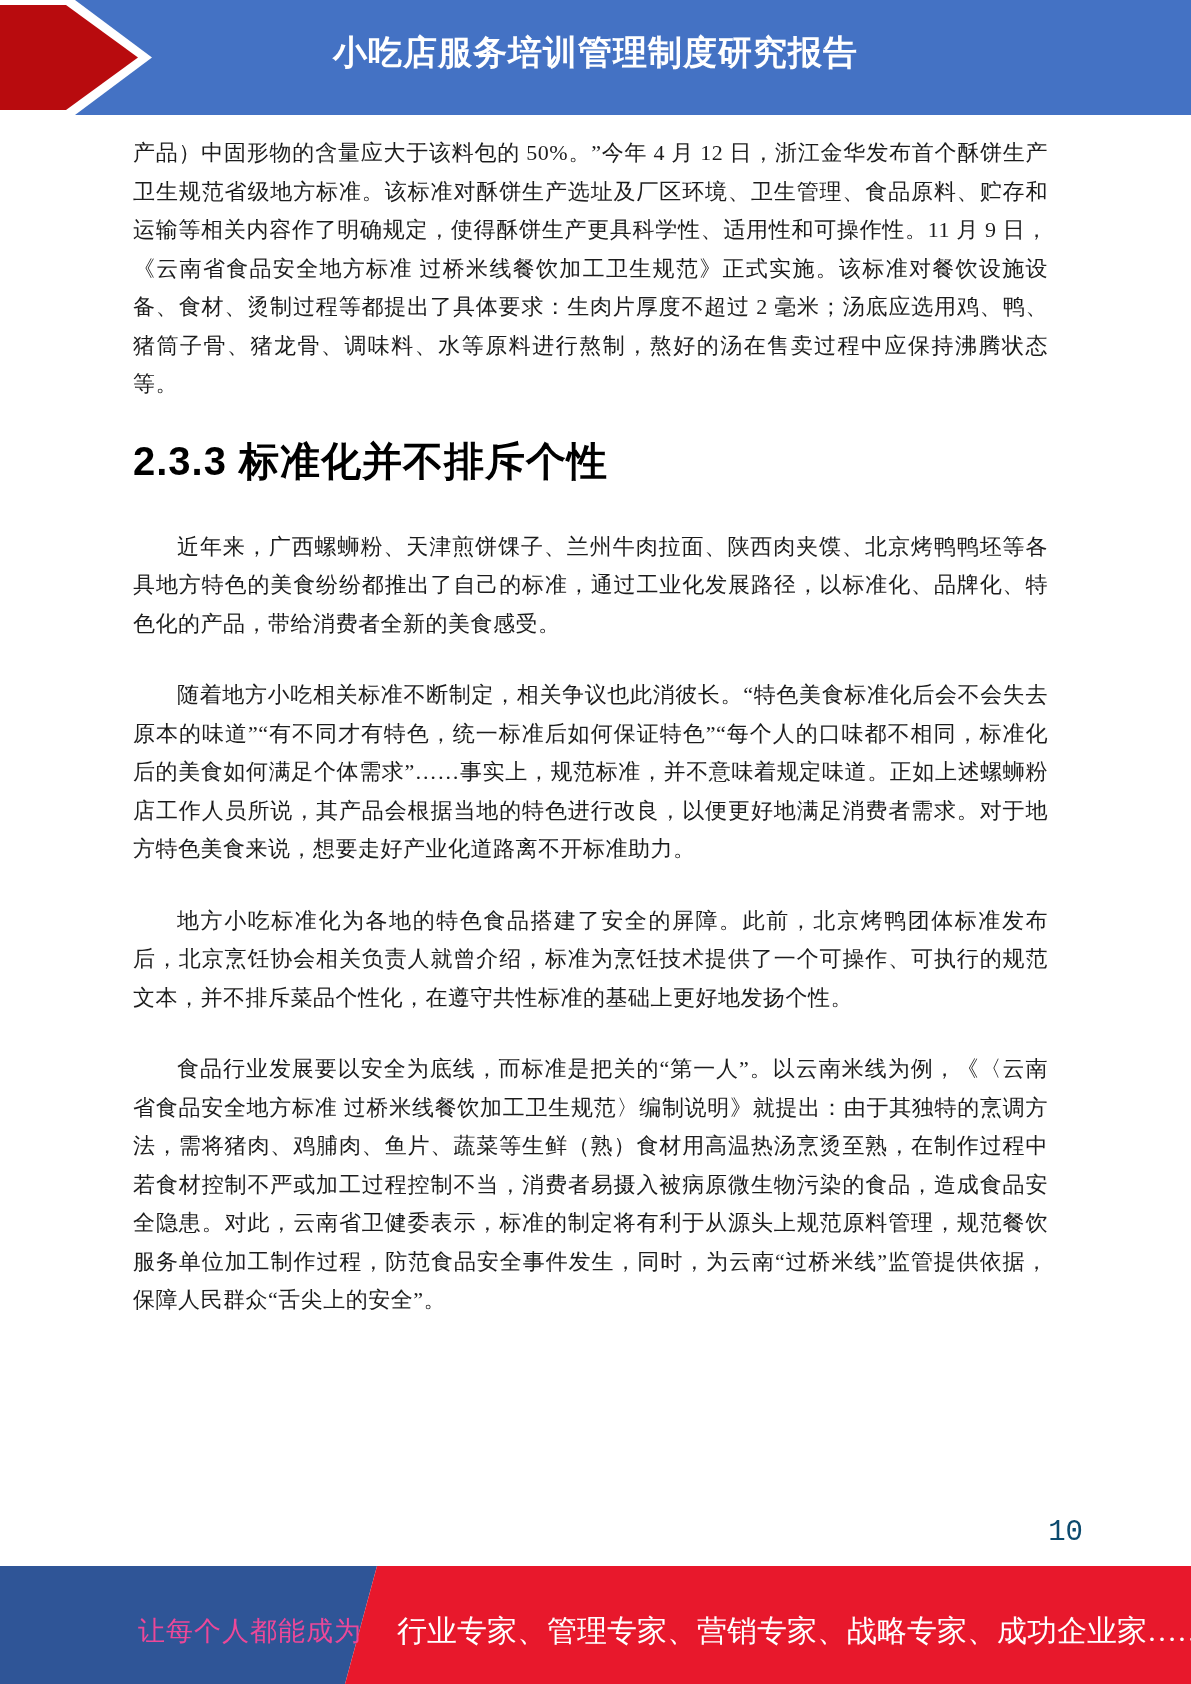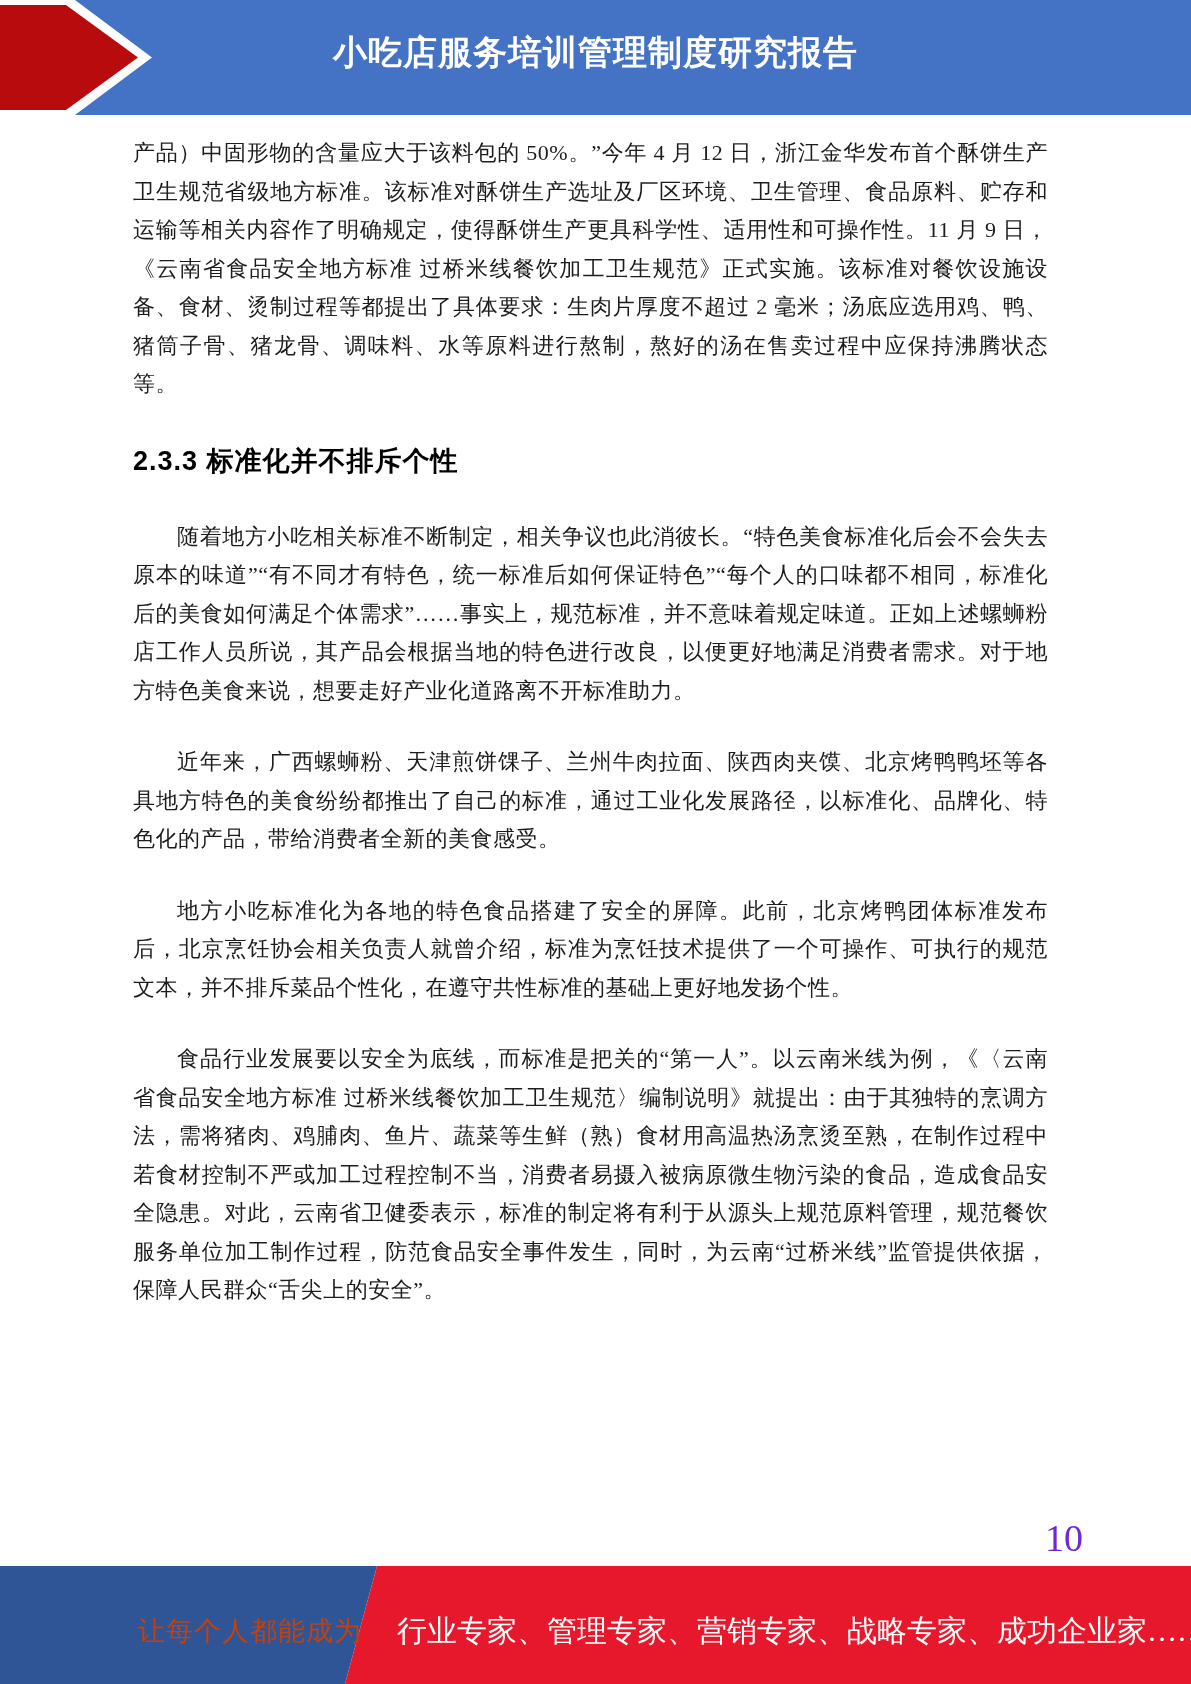--- a/index.html
+++ b/index.html
@@ -56,53 +56,53 @@
     margin: 0 10px 33px 0;
     font-size: 22px;
     line-height: 38.5px;
     letter-spacing: 0.5px;
     text-align: justify;
     text-justify: inter-ideograph;
   }
   .content { padding-top: 19px; }
   .content p.indent { text-indent: 2em; }
   .section-heading {
-    margin: 36px 0 36px 0;
+    margin: 36px 0 46px 0;
     font-family: "Liberation Sans", "DejaVu Sans", sans-serif;
     font-weight: bold;
     color: #000000;
-    font-size: 27px;
+    font-size: 40px;
     line-height: 42px;
     letter-spacing: 1px;
   }
 
   
   .page-number {
     position: absolute;
     top: 1516px;
     right: 144px;
-    font-family: Liberation Serif, serif;
-    font-size: 38px;
-    color: #6d28d9;
+    font-family: Liberation Mono, monospace;
+    font-size: 29px;
+    color: #0c4a6e;
   }
 
   
   .footer {
     position: absolute;
     left: 0;
     top: 1566px;
     width: 1191px;
     height: 118px;
   }
   .footer-shapes { position: absolute; top: 0; left: 0; display: block; }
   .footer-slogan-left {
     position: absolute;
     top: 50px;
     left: 138px;
-    color: #c2410c;
+    color: #ec4899;
     font-size: 27px;
     letter-spacing: 1px;
     line-height: 30px;
     white-space: nowrap;
   }
   .footer-slogan-right {
     position: absolute;
     top: 49px;
     left: 397px;
     color: #ffffff;
@@ -122,22 +122,22 @@
       <polygon points="0,5 66,5 138,57.5 66,110 0,110" fill="#b80b0e"></polygon>
     </svg>
     <div class="header-title">小吃店服务培训管理制度研究报告</div>
   </div>
 
   <div class="content">
     <p>产品）中固形物的含量应大于该料包的 50%。”今年 4 月 12 日，浙江金华发布首个酥饼生产卫生规范省级地方标准。该标准对酥饼生产选址及厂区环境、卫生管理、食品原料、贮存和运输等相关内容作了明确规定，使得酥饼生产更具科学性、适用性和可操作性。11 月 9 日，《云南省食品安全地方标准 过桥米线餐饮加工卫生规范》正式实施。该标准对餐饮设施设备、食材、烫制过程等都提出了具体要求：生肉片厚度不超过 2 毫米；汤底应选用鸡、鸭、猪筒子骨、猪龙骨、调味料、水等原料进行熬制，熬好的汤在售卖过程中应保持沸腾状态等。</p>
 
     <h2 class="section-heading">2.3.3 标准化并不排斥个性</h2>
 
+    <p class="indent">近年来，广西螺蛳粉、天津煎饼馃子、兰州牛肉拉面、陕西肉夹馍、北京烤鸭鸭坯等各具地方特色的美食纷纷都推出了自己的标准，通过工业化发展路径，以标准化、品牌化、特色化的产品，带给消费者全新的美食感受。</p>
     <p class="indent">随着地方小吃相关标准不断制定，相关争议也此消彼长。“特色美食标准化后会不会失去原本的味道”“有不同才有特色，统一标准后如何保证特色”“每个人的口味都不相同，标准化后的美食如何满足个体需求”……事实上，规范标准，并不意味着规定味道。正如上述螺蛳粉店工作人员所说，其产品会根据当地的特色进行改良，以便更好地满足消费者需求。对于地方特色美食来说，想要走好产业化道路离不开标准助力。</p>
-    <p class="indent">近年来，广西螺蛳粉、天津煎饼馃子、兰州牛肉拉面、陕西肉夹馍、北京烤鸭鸭坯等各具地方特色的美食纷纷都推出了自己的标准，通过工业化发展路径，以标准化、品牌化、特色化的产品，带给消费者全新的美食感受。</p>
     <p class="indent">地方小吃标准化为各地的特色食品搭建了安全的屏障。此前，北京烤鸭团体标准发布后，北京烹饪协会相关负责人就曾介绍，标准为烹饪技术提供了一个可操作、可执行的规范文本，并不排斥菜品个性化，在遵守共性标准的基础上更好地发扬个性。</p>
     <p class="indent">食品行业发展要以安全为底线，而标准是把关的“第一人”。以云南米线为例，《〈云南省食品安全地方标准 过桥米线餐饮加工卫生规范〉编制说明》就提出：由于其独特的烹调方法，需将猪肉、鸡脯肉、鱼片、蔬菜等生鲜（熟）食材用高温热汤烹烫至熟，在制作过程中若食材控制不严或加工过程控制不当，消费者易摄入被病原微生物污染的食品，造成食品安全隐患。对此，云南省卫健委表示，标准的制定将有利于从源头上规范原料管理，规范餐饮服务单位加工制作过程，防范食品安全事件发生，同时，为云南“过桥米线”监管提供依据，保障人民群众“舌尖上的安全”。</p>
   </div>
 
   <div class="page-number">10</div>
 
   <div class="footer">
     <svg class="footer-shapes" width="1191" height="118" viewBox="0 0 1191 118">
       <polygon points="0,0 377,0 345,118 0,118" fill="#2f5597"></polygon>
       <polygon points="377,0 1191,0 1191,118 345,118" fill="#e8182c"></polygon>

